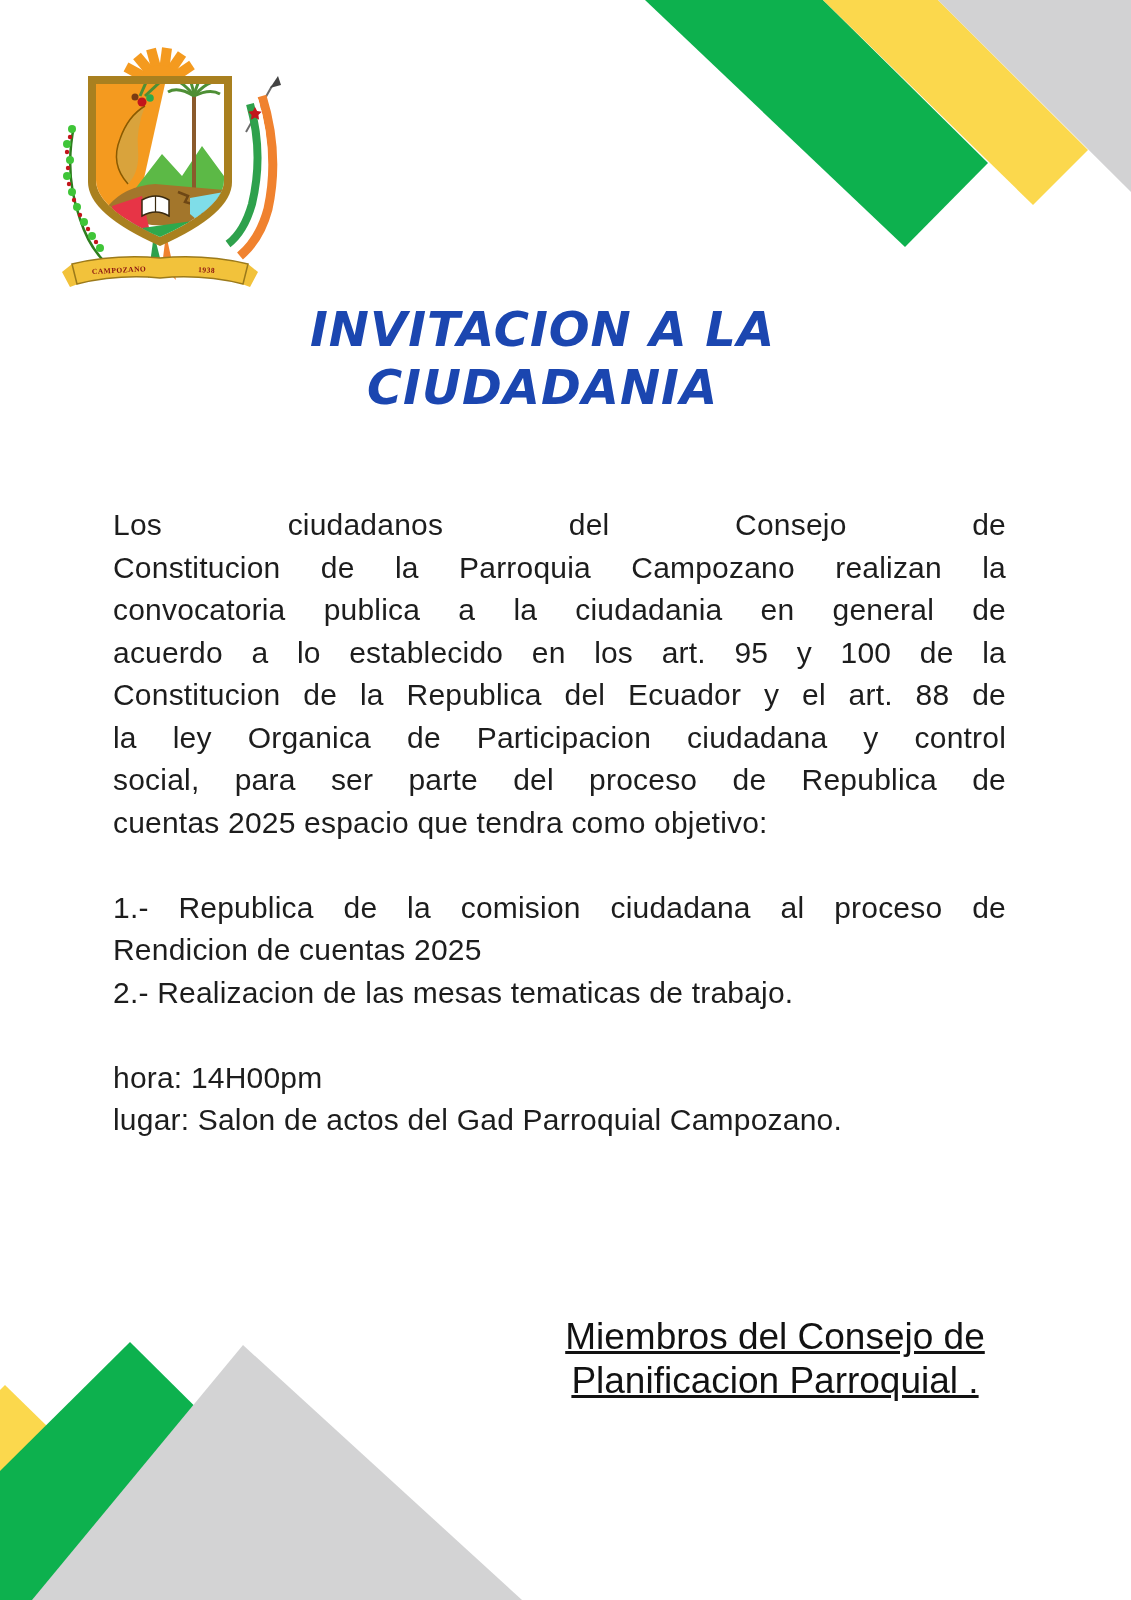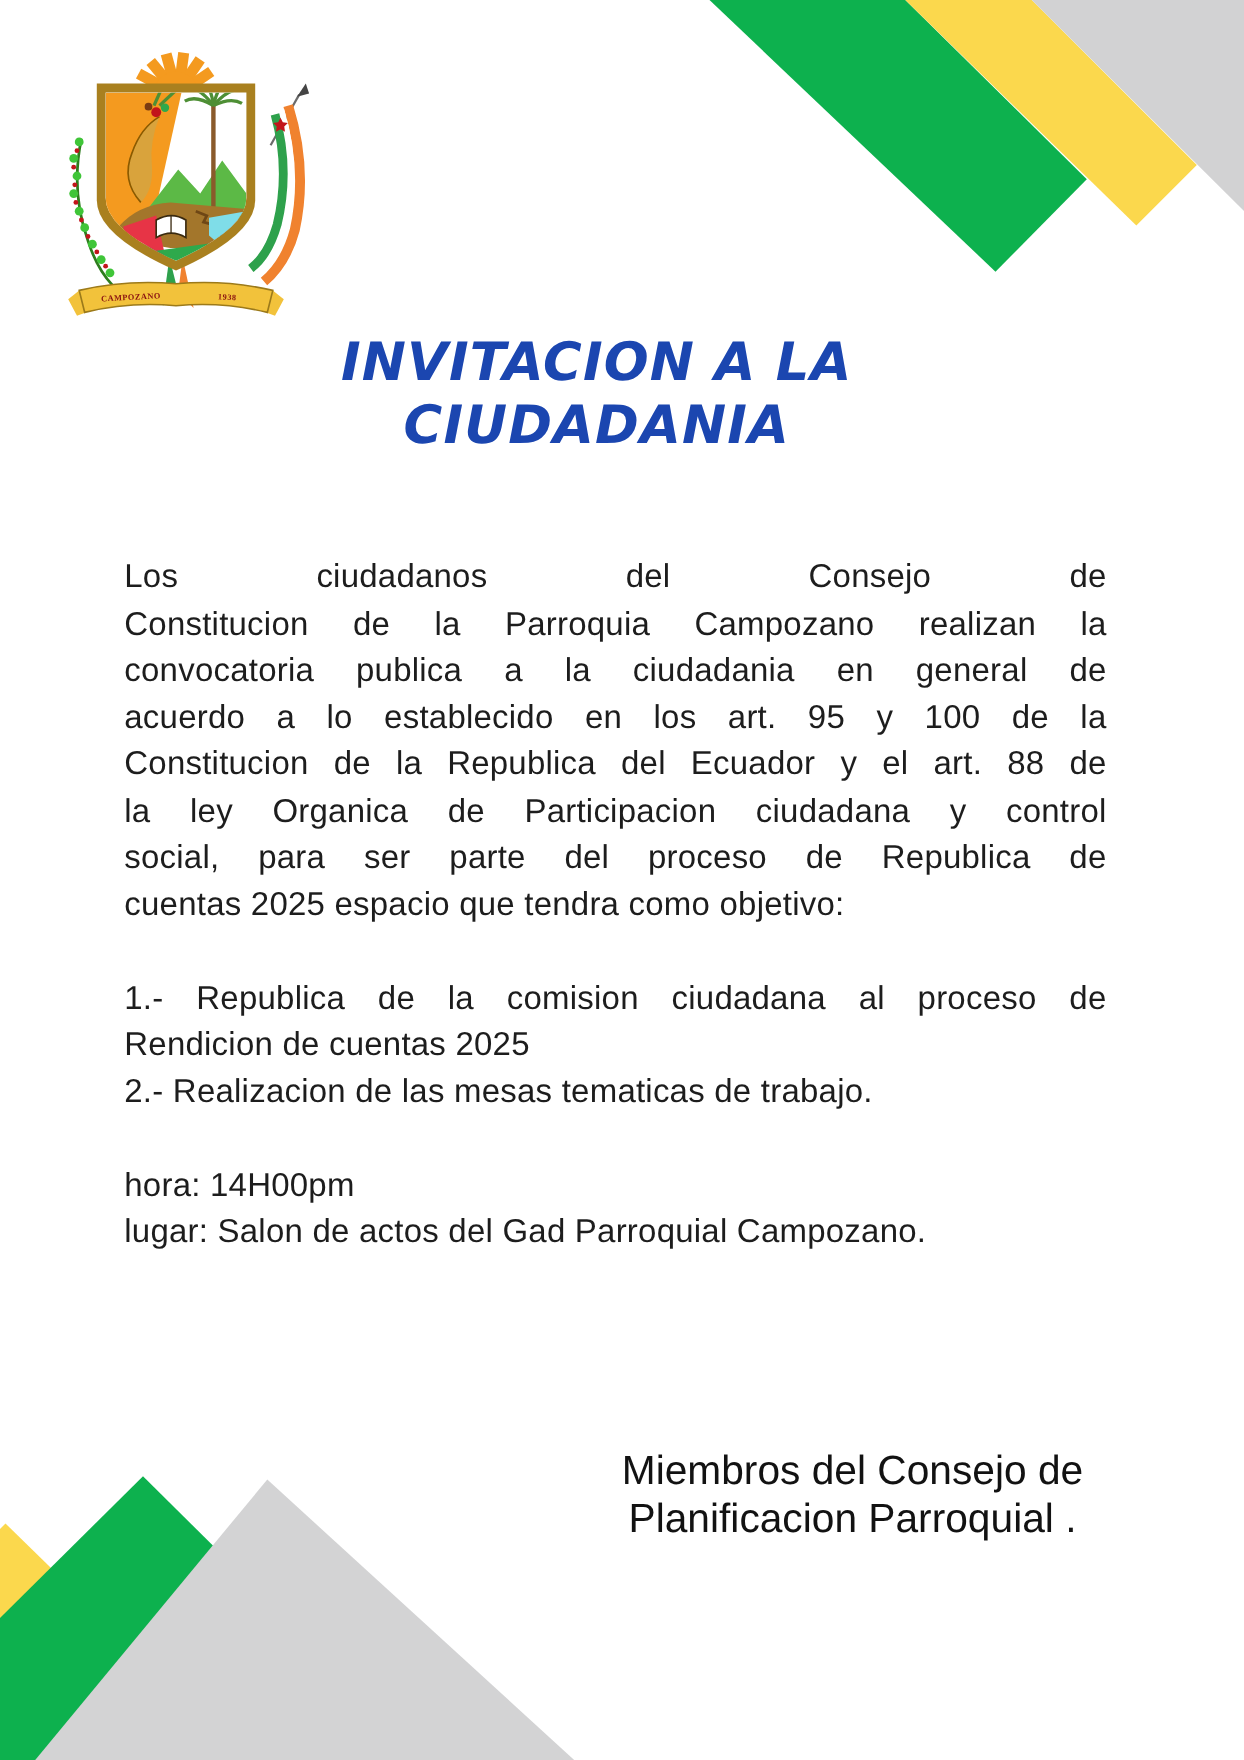--- a/index.html
+++ b/index.html
@@ -22,21 +22,21 @@
   .flow{
     position:absolute;left:113px;top:504px;width:893px;
     font-size:30px;line-height:42.5px;color:var(--text_color,#1c1c1c);
     letter-spacing:.2px;
   }
   .flow .jline{display:flex;justify-content:space-between;height:42.5px;}
   .flow .jline span{white-space:nowrap;}
   .flow .nline{height:42.5px;white-space:pre;}
   .signature{
     position:absolute;left:545px;top:1315px;width:460px;
-    text-align:center;font-size:37px;line-height:44px;color:#121212;
+    text-align:center;font-size:37px;line-height:44px;color:#121212;text-decoration:underline;
   }
 </style>
 </head>
 <body>
 
 <div class="page">
 
   <svg class="deco" viewBox="0 0 1131 1600" preserveAspectRatio="none">
 
     <polygon points="645,0 823,0 988,163 905,247" fill="#0db14e"></polygon>

